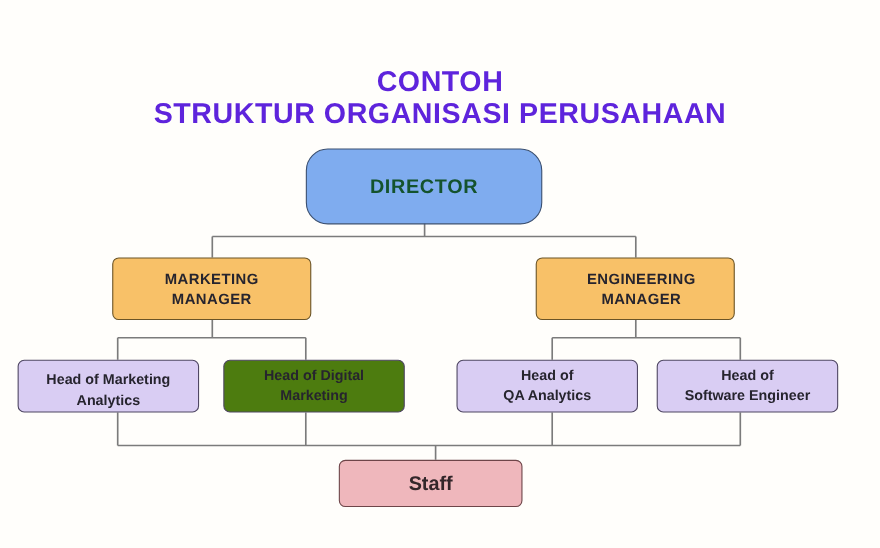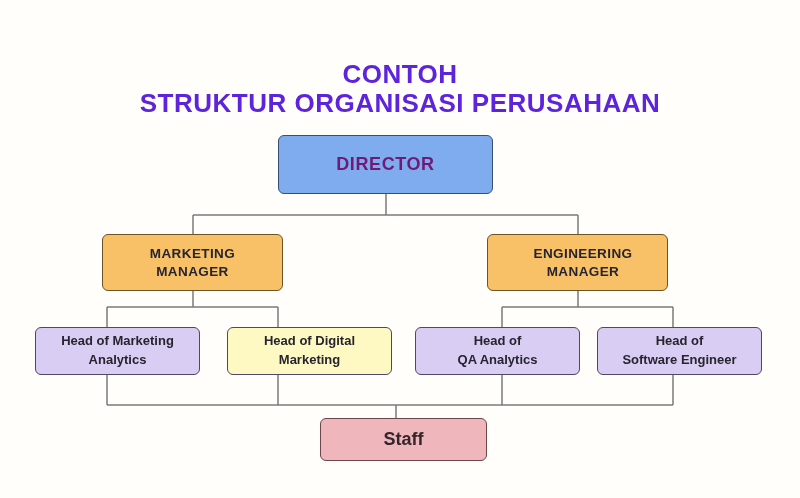--- a/index.html
+++ b/index.html
@@ -26,29 +26,29 @@
   
   .wires{position:absolute;left:0;top:0;width:800px;height:498px;}
   
   .node{
     position:absolute;box-sizing:border-box;
     border:1.6px solid #444;border-radius:6px;
     display:flex;flex-direction:column;align-items:center;justify-content:center;
     text-align:center;font-weight:bold;color:#26242e;
   }
   .node .l2:empty{display:none;}
-  .n-director{left:278px;top:135px;width:215px;height:59px;font-size:18px;letter-spacing:0.6px;color:#701a75;}
+  .n-director{left:278px;top:135px;width:215px;height:69px;font-size:18px;letter-spacing:0.6px;color:#14532d;border-radius:20px;}
   .n-mkt     {left:102px;top:234px;width:181px;height:57px;font-size:13.5px;line-height:1.3;letter-spacing:0.4px;}
   .n-eng     {left:487px;top:234px;width:181px;height:57px;font-size:13.5px;line-height:1.3;letter-spacing:0.4px;padding-left:11px;}
   .n-head    {top:327px;width:165px;height:48px;font-size:13px;line-height:1.45;}
-  .n-h1{left:35px;}
+  .n-h1{left:16px;justify-content:flex-end;}
   .n-h2{left:203px;}
   .n-h3{left:415px;}
   .n-h4{left:597px;}
-  .n-staff   {left:320px;top:418px;width:167px;height:43px;font-size:18px;color:#33262a;}
+  .n-staff   {left:308px;top:418px;width:167px;height:43px;font-size:18px;color:#33262a;}
 </style>
 </head>
 <body>
 
 <div class="canvas">
 
 
   <div class="title">
     <div>CONTOH</div>
     <div>STRUKTUR ORGANISASI PERUSAHAAN</div>
@@ -80,21 +80,21 @@
   <div class="node n-eng" style="background-color: rgb(248, 193, 104); border-color: rgb(107, 84, 38);">
     <span class="l1">ENGINEERING</span>
     <span class="l2">MANAGER</span>
   </div>
 
   <div class="node n-head n-h1" style="background-color: rgb(217, 205, 243); border-color: rgb(79, 71, 99);">
     <span class="l1">Head of Marketing</span>
     <span class="l2">Analytics</span>
   </div>
 
-  <div class="node n-head n-h2" style="background-color: #fef9c3; border-color: rgb(79, 71, 99); margin-left: 24px;">
+  <div class="node n-head n-h2" style="background-color: #4d7c0f; border-color: rgb(79, 71, 99);">
     <span class="l1">Head of Digital</span>
     <span class="l2">Marketing</span>
   </div>
 
   <div class="node n-head n-h3" style="background-color: rgb(217, 205, 243); border-color: rgb(79, 71, 99);">
     <span class="l1">Head of</span>
     <span class="l2">QA Analytics</span>
   </div>
 
   <div class="node n-head n-h4" style="background-color: rgb(217, 205, 243); border-color: rgb(79, 71, 99);">

